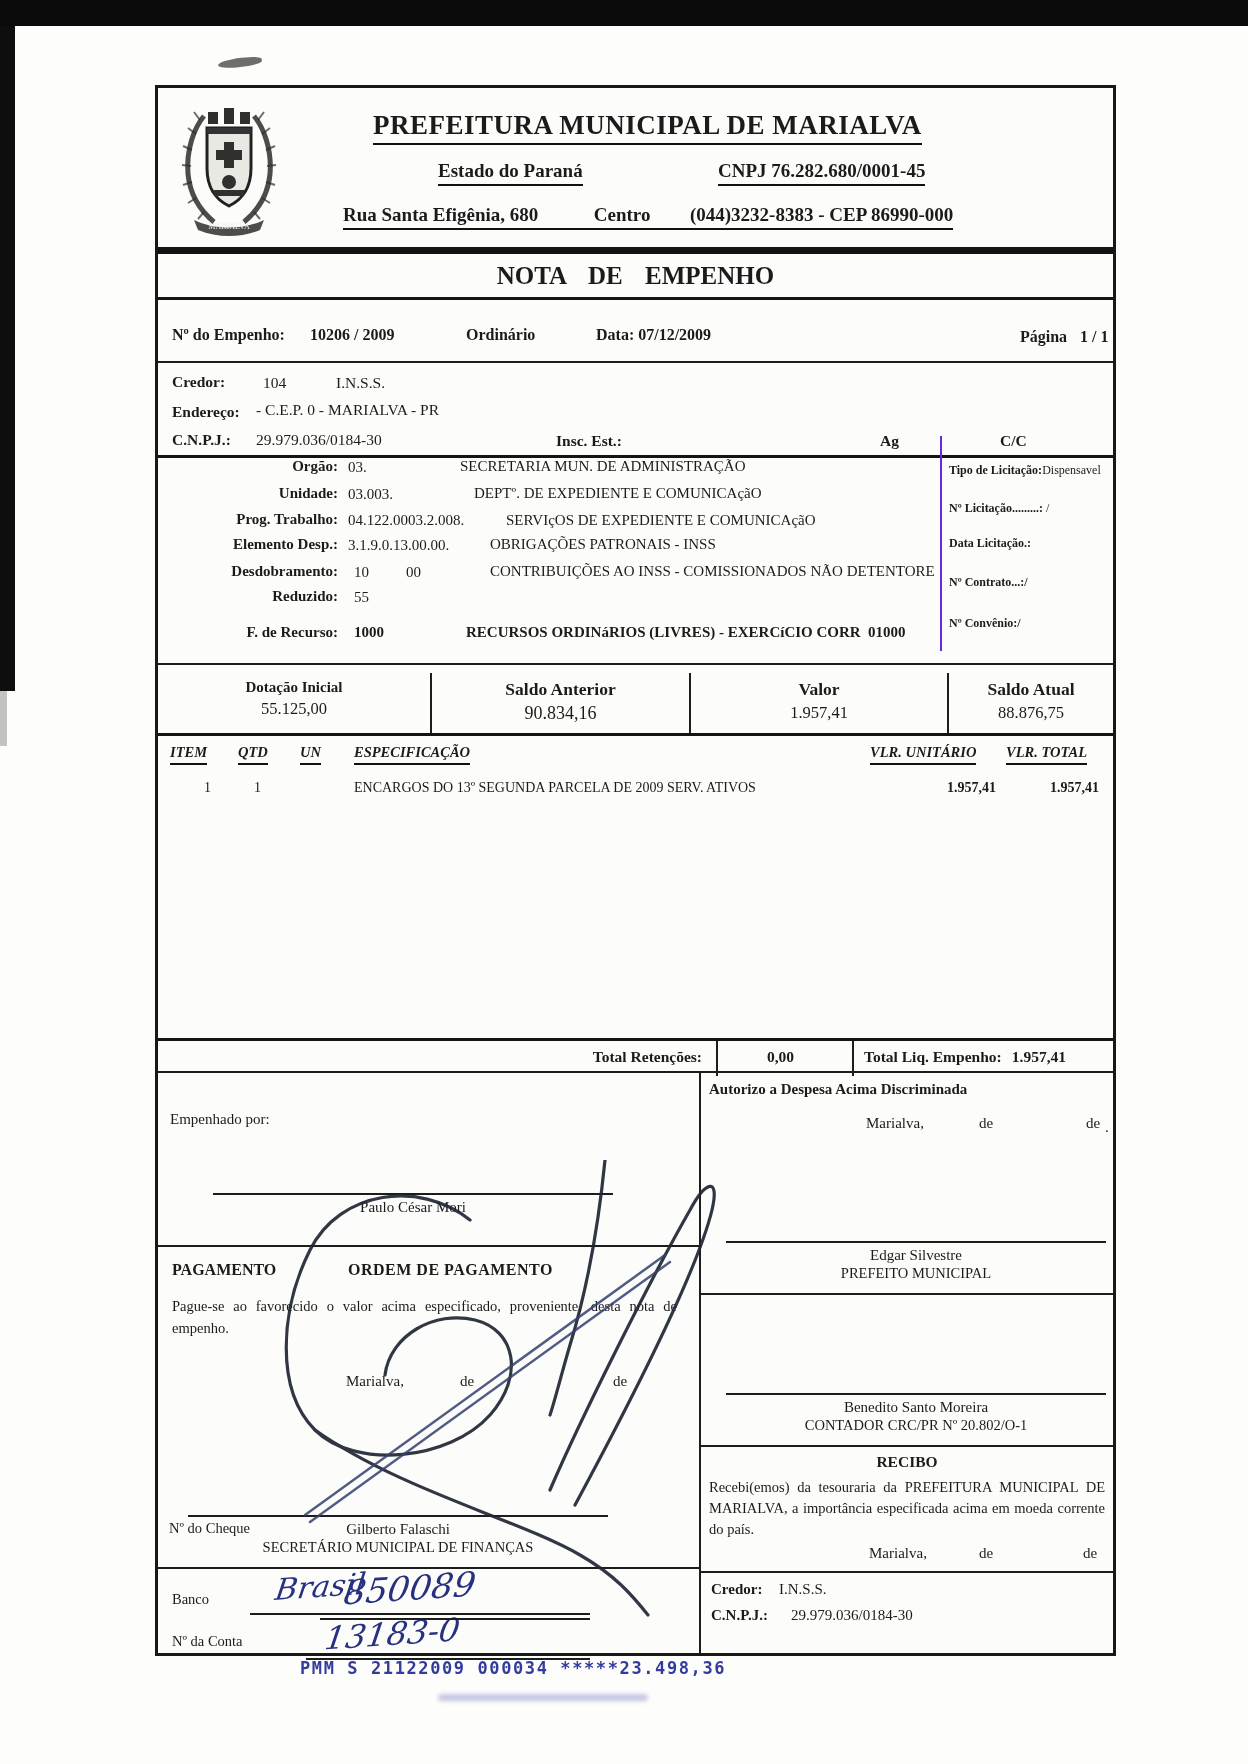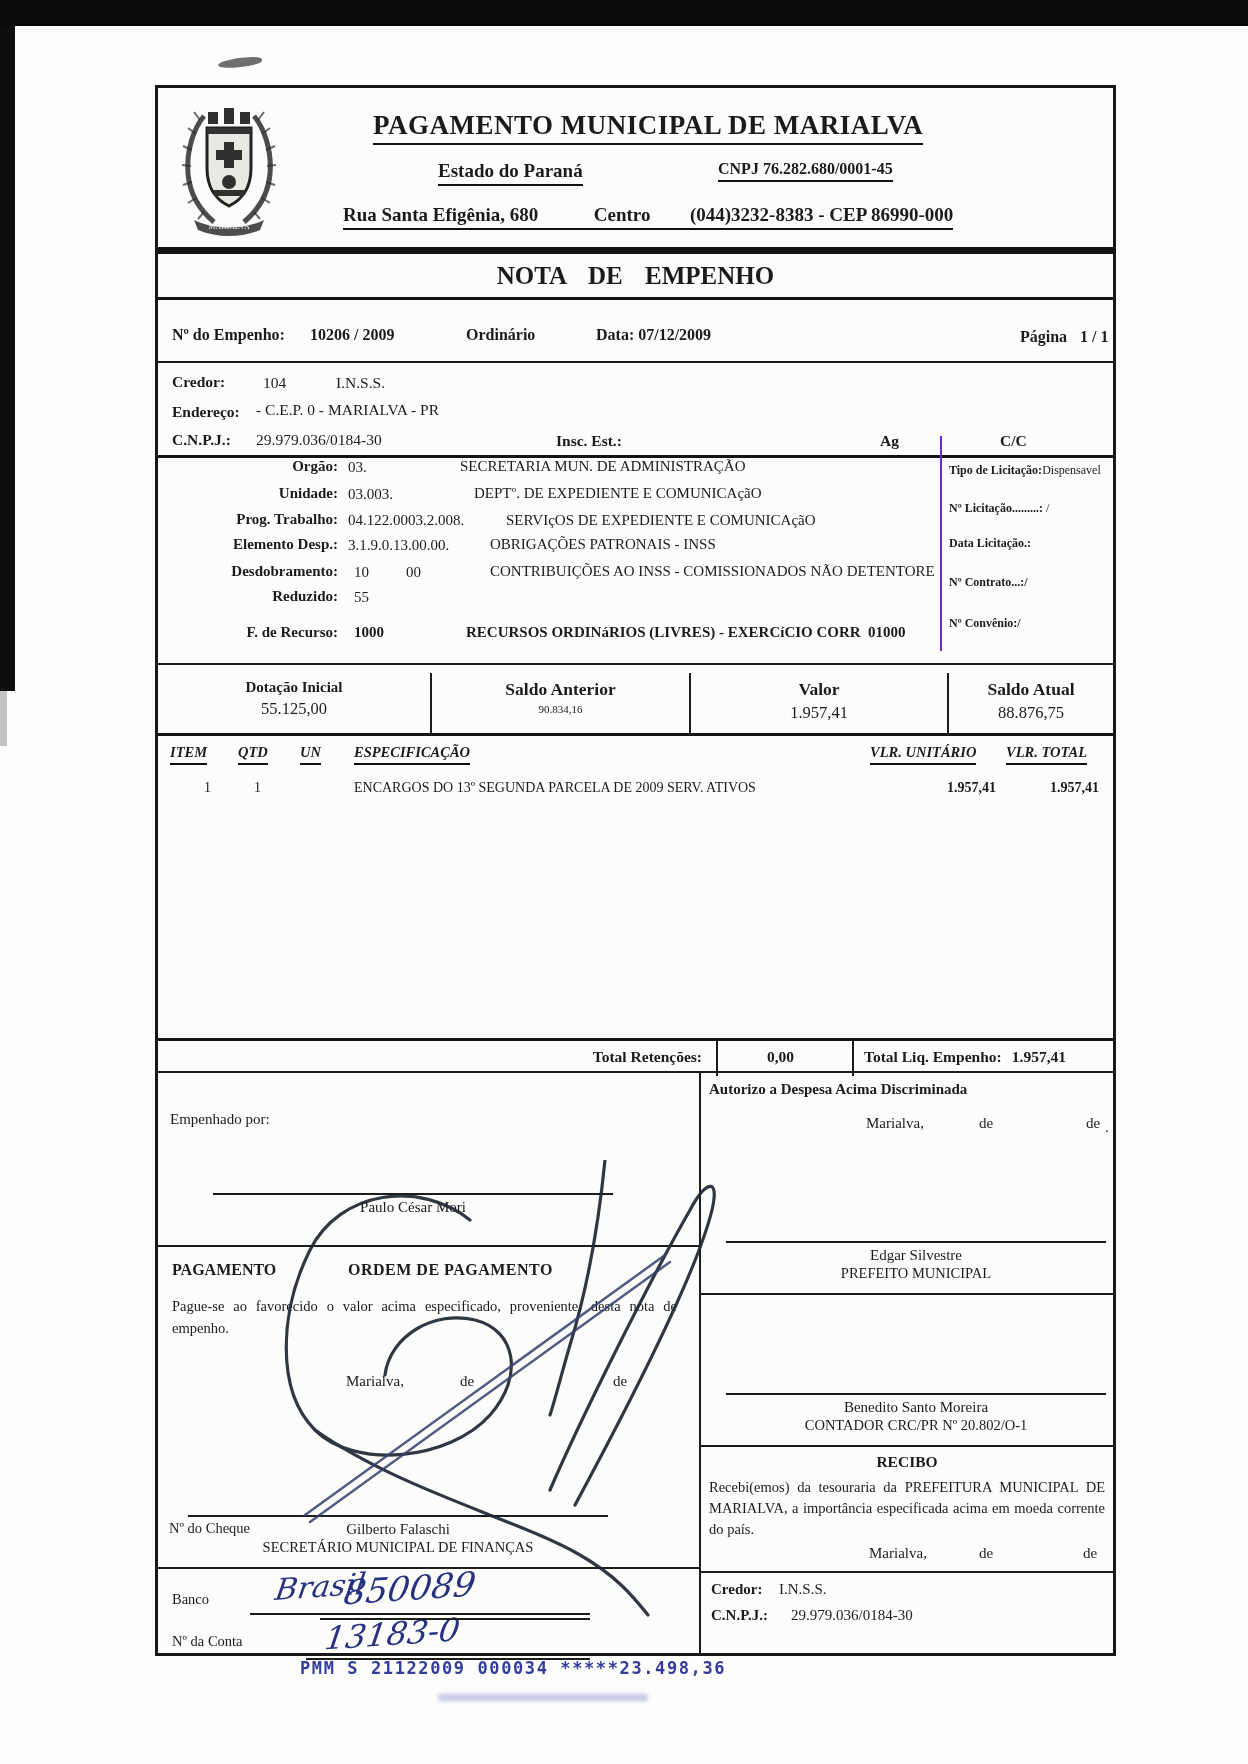--- a/index.html
+++ b/index.html
@@ -62,23 +62,23 @@
           <g fill="#30302e">
             <rect x="50" y="44" width="10" height="26"></rect>
             <rect x="42" y="52" width="26" height="10"></rect>
             <circle cx="55" cy="84" r="7"></circle>
             <rect x="40" y="92" width="30" height="6"></rect>
           </g>
           <path d="M20 122 C40 132 70 132 90 122 l-4 10 C66 140 44 140 24 132 z" fill="#3a3a38" opacity=".9"></path>
           <text x="55" y="131" font-size="8" fill="#eee" text-anchor="middle" font-family="Liberation Serif, serif">MARIALVA</text>
         </svg>
       </div>
-      <div class="abs bold u" style="left:215px;top:22px;font-size:27px;letter-spacing:.5px;">PAGAMENTO MUNICIPAL DE MARIALVA</div>
+      <div class="abs bold u" style="left:215px;top:22px;font-size:27px;letter-spacing:.5px;">PREFEITURA MUNICIPAL DE MARIALVA</div>
       <div class="abs bold u" style="left:280px;top:72px;font-size:19px;">Estado do Paraná</div>
-      <div class="abs bold u" style="left:560px;top:72px;font-size:16px;">CNPJ 76.282.680/0001-45</div>
+      <div class="abs bold u" style="left:560px;top:72px;font-size:19px;">CNPJ 76.282.680/0001-45</div>
       <div class="abs u" style="left:185px;top:116px;font-size:19px;font-weight:bold;white-space:nowrap;">
         <span>Rua Santa Efigênia, 680</span>
         <span style="display:inline-block;width:46px;"></span>
         <span>Centro</span>
         <span style="display:inline-block;width:30px;"></span>
         <span>(044)3232-8383  -  CEP 86990-000</span>
       </div>
     </div>
 
     <div class="sec b3" style="top:162px;height:50px;border-top:4px solid #111;">
@@ -151,21 +151,21 @@
       </div>
     </div>
 
     <div class="sec b3" style="top:585px;height:63px;display:flex;">
       <div style="width:272px;border-right:2px solid #1d1d1d;">
         <div class="center bold" style="font-size:15px;padding-top:6px;">Dotação Inicial</div>
         <div class="center" style="font-size:16.5px;padding-top:3px;">55.125,00</div>
       </div>
       <div style="width:257px;border-right:2px solid #1d1d1d;">
         <div class="center bold" style="font-size:17.5px;padding-top:6px;">Saldo Anterior</div>
-        <div class="center" style="font-size:11px;padding-top:3px;">90.834,16</div>
+        <div class="center" style="font-size:18px;padding-top:3px;">90.834,16</div>
       </div>
       <div style="width:256px;border-right:2px solid #1d1d1d;">
         <div class="center bold" style="font-size:17.5px;padding-top:6px;">Valor</div>
         <div class="center" style="font-size:16.5px;padding-top:3px;">1.957,41</div>
       </div>
       <div style="flex:1;">
         <div class="center bold" style="font-size:17.5px;padding-top:6px;">Saldo Atual</div>
         <div class="center" style="font-size:16.5px;padding-top:3px;">88.876,75</div>
       </div>
     </div>

